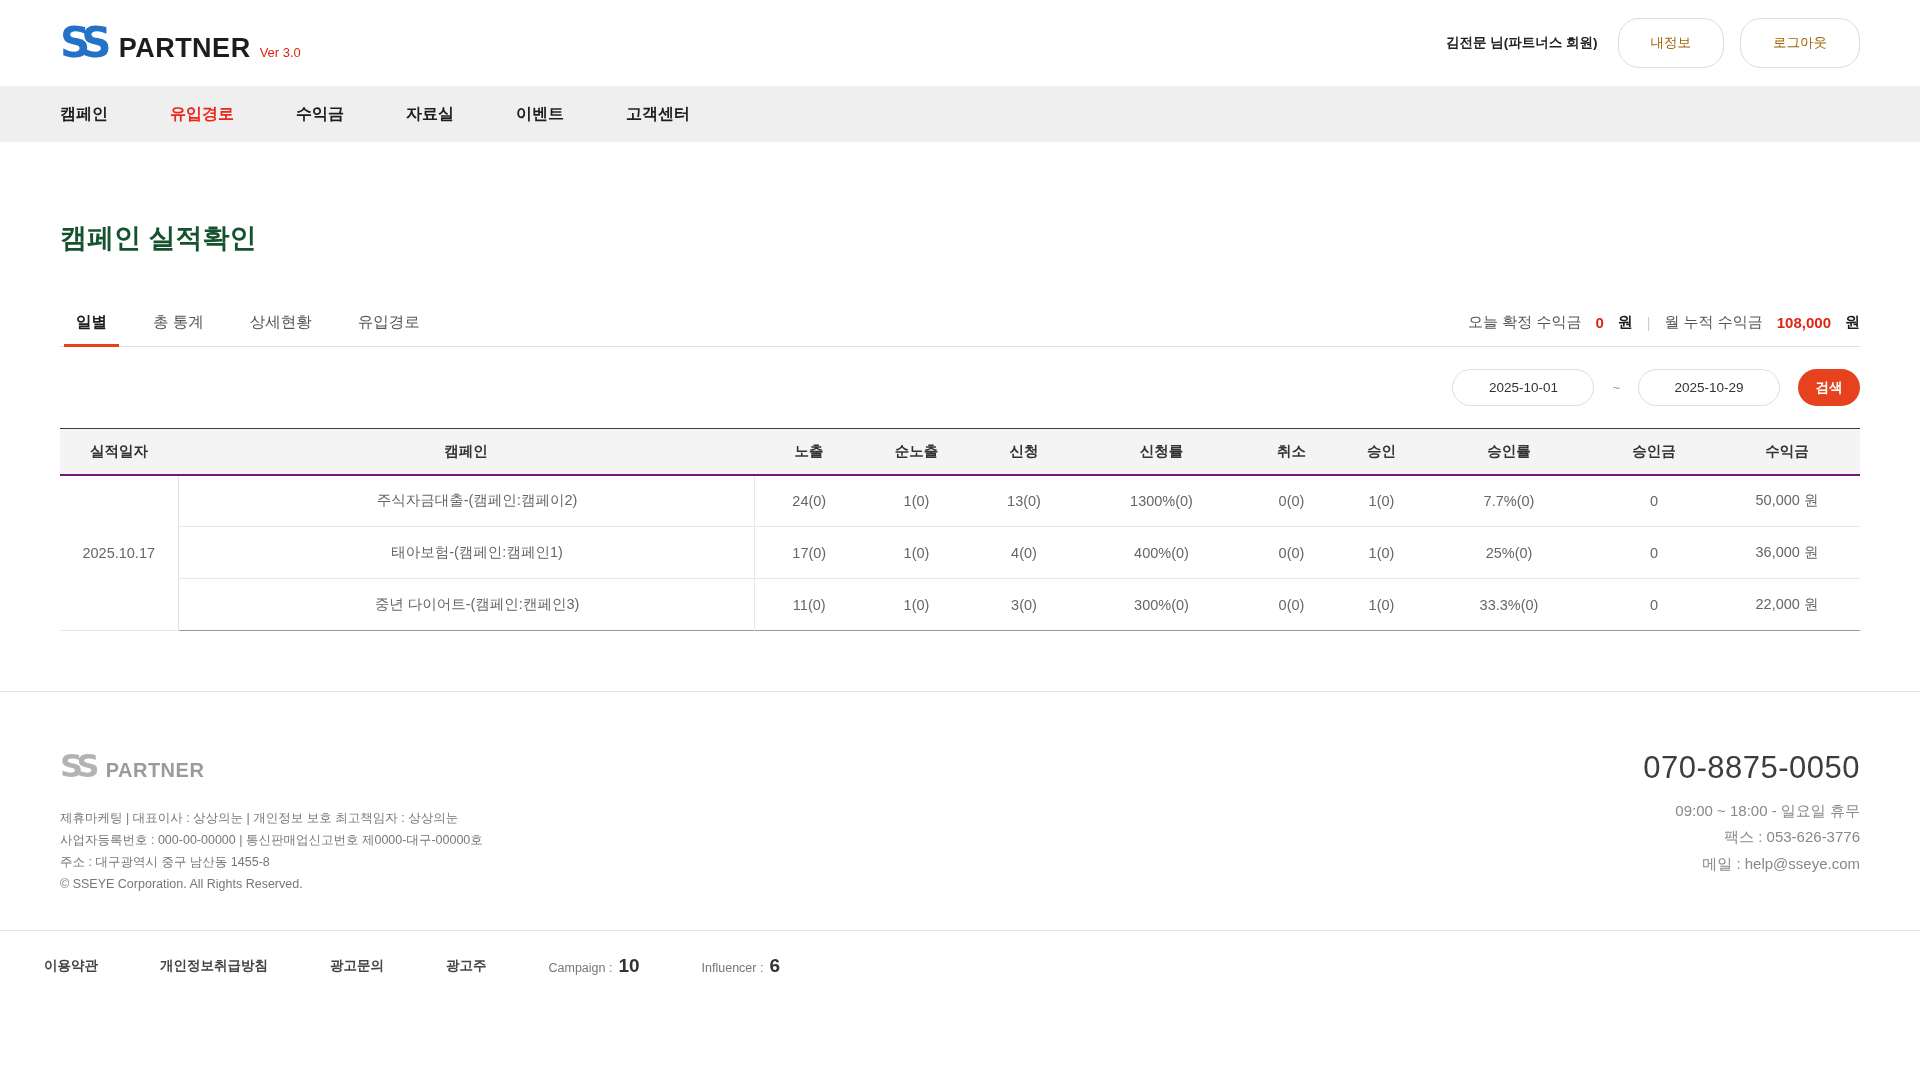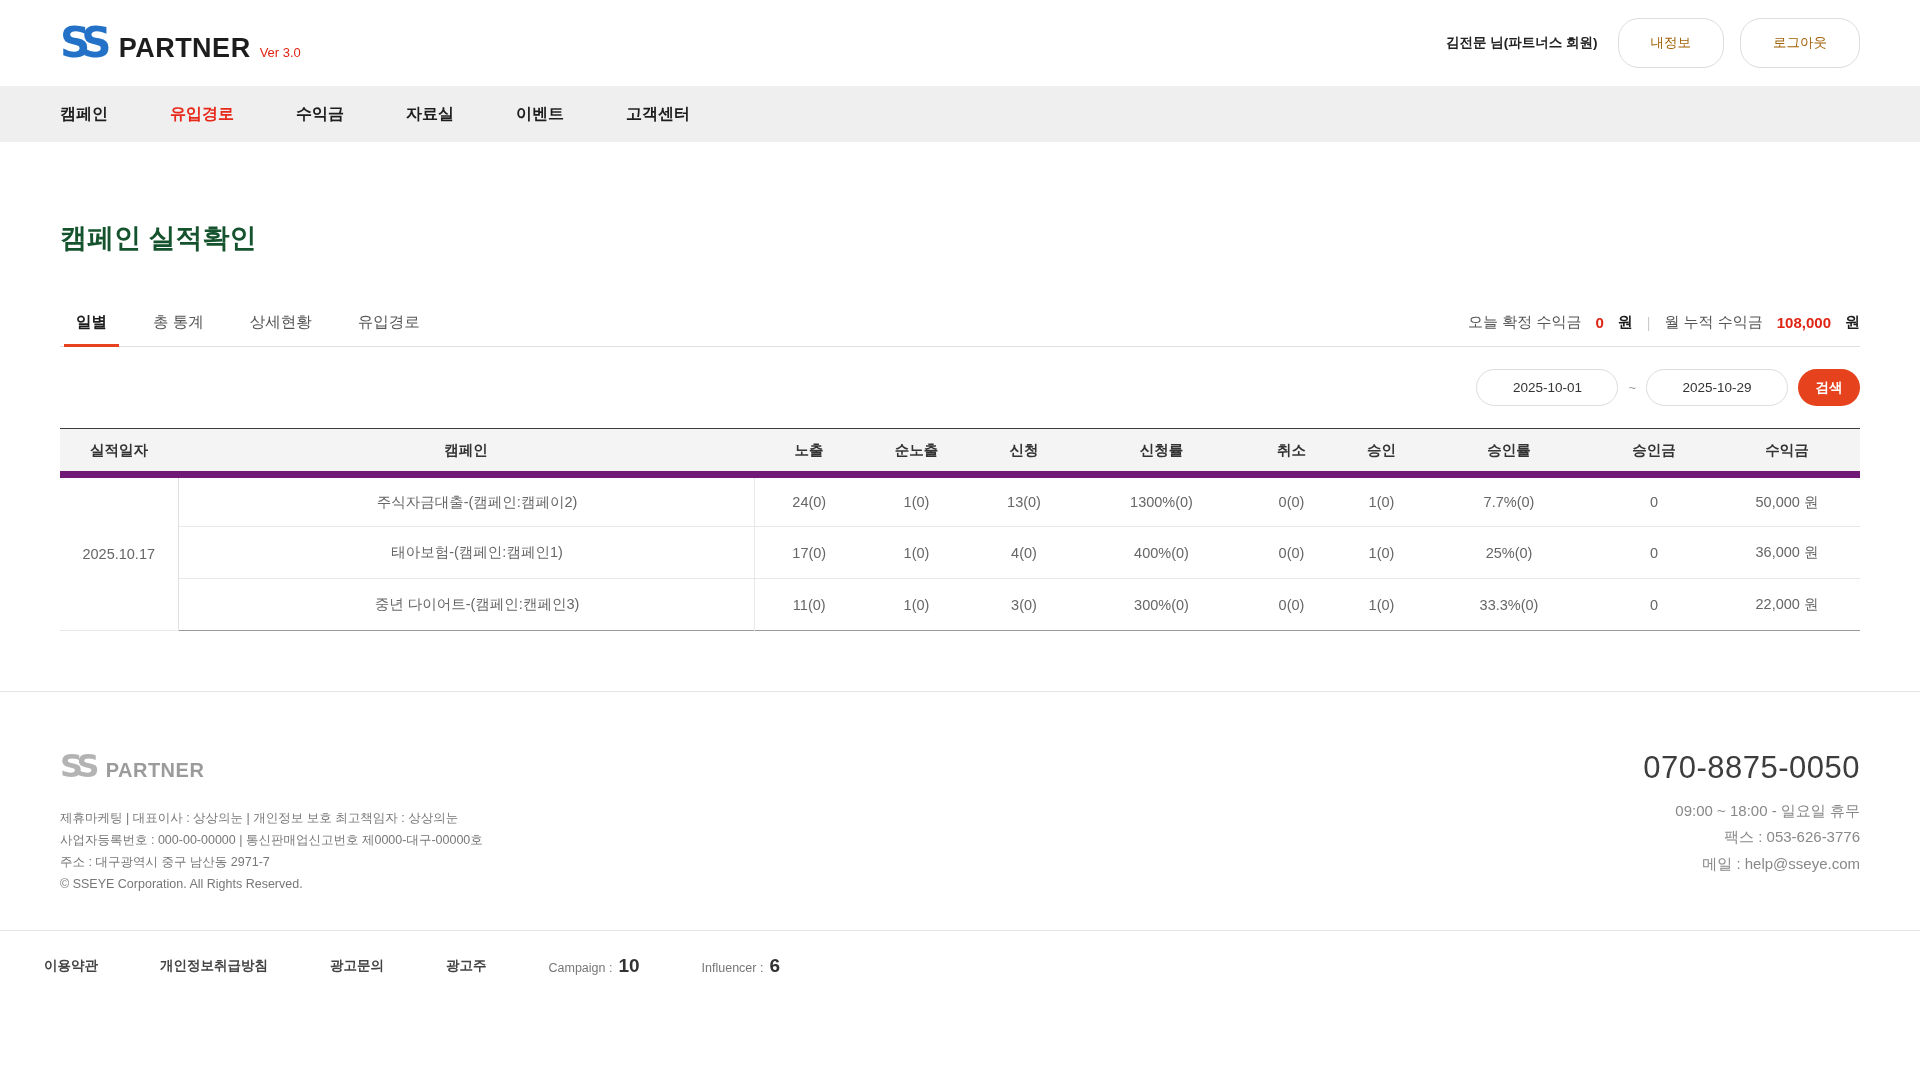--- a/index.html
+++ b/index.html
@@ -43,32 +43,32 @@
   .tab{font-size:15.5px;color:#555;padding:8px 2px 13px;cursor:pointer;position:relative;}
   .tab.active{color:#1d1d1d;font-weight:700;}
   .tab.active::after{content:"";position:absolute;left:-10px;right:-10px;bottom:-1px;
     height:3px;background:var(--accent-red);}
   .summary{display:flex;align-items:center;gap:14px;font-size:15px;color:#555;
     padding-bottom:14px;}
   .summary .val{color:var(--value-red);font-weight:700;}
   .summary .unit{color:#1d1d1d;font-weight:700;}
   .summary .sep{color:#ccc;font-size:14px;}
 
-  .filter-row{margin-top:22px;display:flex;justify-content:flex-end;align-items:center;gap:8px;}
+  .filter-row{margin-top:22px;display:flex;justify-content:flex-end;align-items:center;gap:16px;}
   .date-input{width:142px;height:37px;border:1px solid #ddd;border-radius:19px;
     text-align:center;font-size:13.5px;color:#333;font-family:inherit;background:#fff;cursor:pointer;}
   .tilde{color:#999;font-size:13px;padding:0 2px;}
   .search-btn{width:62px;height:37px;border:none;border-radius:19px;background:var(--accent-red);
     color:#fff;font-size:13.5px;font-weight:700;cursor:pointer;font-family:inherit;margin-left:2px;}
 
   
   table.report{width:100%;border-collapse:collapse;margin-top:22px;
     border-top:1px solid #3c3c3c;border-bottom:1px solid #9a9a9a;}
   table.report thead th{height:46px;background:#f4f4f4;font-size:14.5px;font-weight:700;
-    color:#333;border-bottom:7px solid #701a75;text-align:center;}
+    color:#333;border-bottom:2px solid #701a75;text-align:center;}
   table.report tbody td{height:52px;font-size:14.5px;color:#666;text-align:center;
     border-bottom:1px solid #e8e8e8;background:#fff;}
   table.report tbody tr:last-child td{border-bottom:none;}
   td.date-cell{background:#f9f9f9;border-right:1px solid #e0e0e0;color:#555;}
   td.campaign-cell{text-align:left;padding-left:22px;color:#333;
     border-right:1px solid #e8e8e8;}
 
   
   .footer-divider{margin-top:60px;border-top:1px solid #e5e5e5;}
   .footer{padding:58px 60px 0;display:flex;justify-content:space-between;}
@@ -217,21 +217,21 @@
   <div class="footer-divider"></div>
   <div class="footer">
     <div>
       <div class="f-logo">
         <span class="f-logo-ss">SS</span>
         <span class="f-logo-partner">PARTNER</span>
       </div>
       <div class="company-info">
         <div>제휴마케팅 | 대표이사 : 상상의눈 | 개인정보 보호 최고책임자 : 상상의눈</div>
         <div>사업자등록번호 : 000-00-00000 | 통신판매업신고번호 제0000-대구-00000호</div>
-        <div>주소 : 대구광역시 중구 남산동 2971-7</div>
+        <div>주소 : 대구광역시 중구 남산동 1455-8</div>
         <div>© SSEYE Corporation. All Rights Reserved.</div>
       </div>
     </div>
     <div class="footer-right">
       <div class="phone">070-8875-0050</div>
       <div class="contact-info">
         <div>09:00 ~ 18:00 - 일요일 휴무</div>
         <div>팩스 : 053-626-3776</div>
         <div>메일 : help@sseye.com</div>
       </div>

